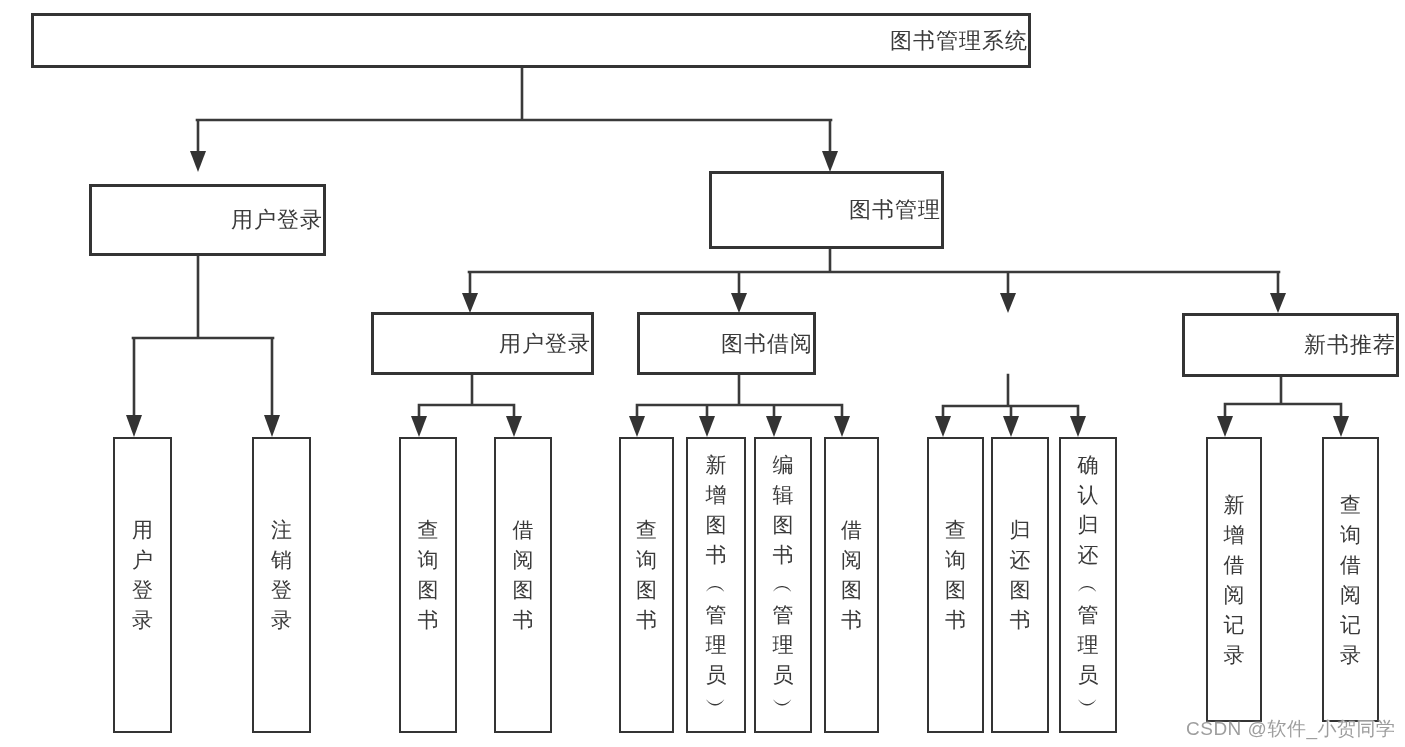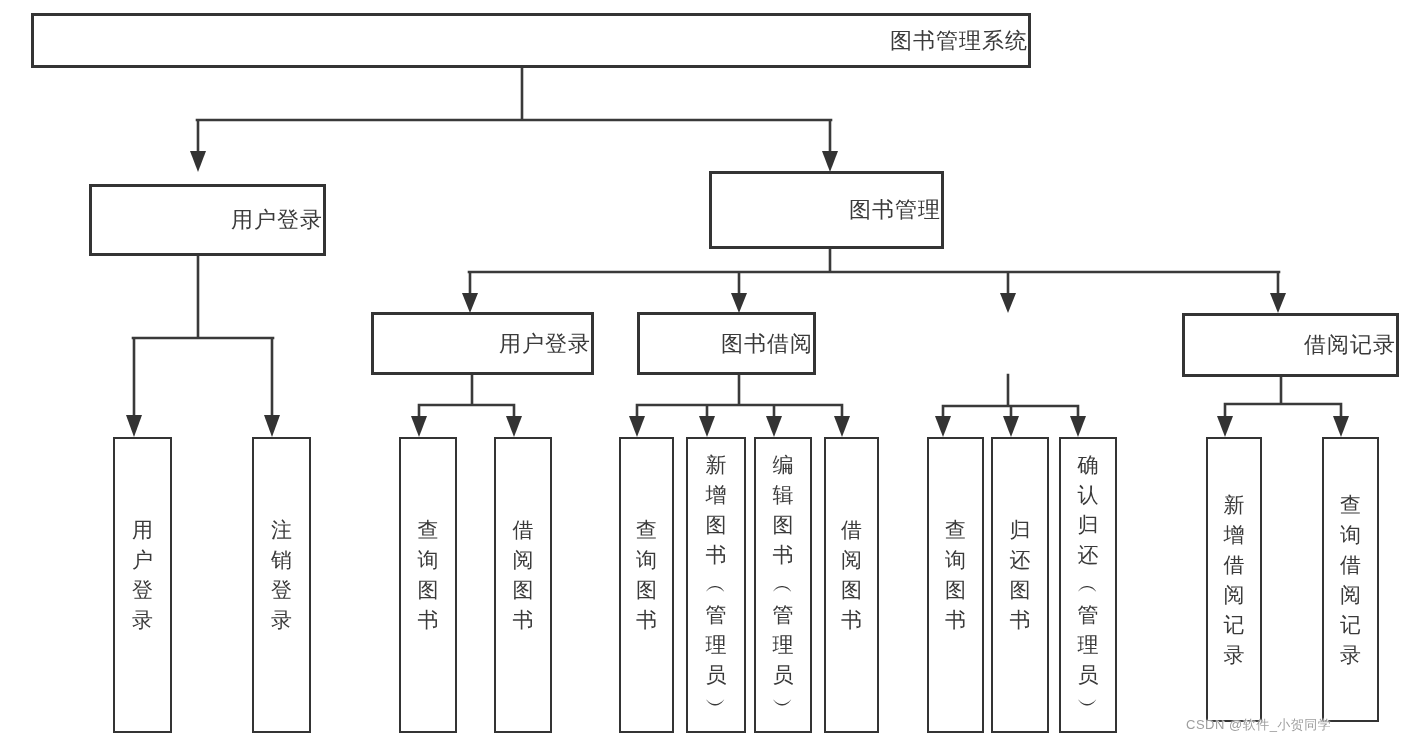--- a/index.html
+++ b/index.html
@@ -22,21 +22,21 @@
     font-size:22px;letter-spacing:1px;color:var(--text);margin-left:9px;
   }
   .box.v{border-width:2.5px;}
   .box.v .vlabel{
     display:flex;flex-direction:column;align-items:center;justify-content:center;
     width:100%;height:100%;font-size:21px;letter-spacing:0;
   }
   .box.v .vlabel span{display:block;height:30px;line-height:30px;text-align:center;}
   .box.v .vlabel.short{padding-bottom:20px;box-sizing:border-box;}
   .watermark{
-    position:absolute;left:1186px;top:716px;font-size:13px;color:var(--wm);
+    position:absolute;left:1186px;top:716px;font-size:19px;color:var(--wm);
     letter-spacing:0.5px;white-space:nowrap;
     text-shadow:0 0 2px #ffffff,1px 1px 0 #ffffff;
   }
 </style>
 </head>
 <body>
 
 <div class="stage">
 
   <svg class="connectors" viewBox="0 0 1405 747" xmlns="http://www.w3.org/2000/svg">
@@ -90,21 +90,21 @@
     <span>图书管理</span>
   </div>
 
   <div class="box" style="left:362px;top:312px;width:223px;height:63px">
     <span>用户登录</span>
   </div>
   <div class="box" style="left:628px;top:312px;width:179px;height:63px">
     <span>图书借阅</span>
   </div>
   <div class="box" style="left:1173px;top:313px;width:217px;height:64px">
-    <span>借阅记录</span>
+    <span>新书推荐</span>
   </div>
 
   <div class="box v" style="left:104px;top:437px;width:59px;height:296px">
     <span class="vlabel short">
         <span>用</span>
         <span>户</span>
         <span>登</span>
         <span>录</span>
       </span>
   </div>

